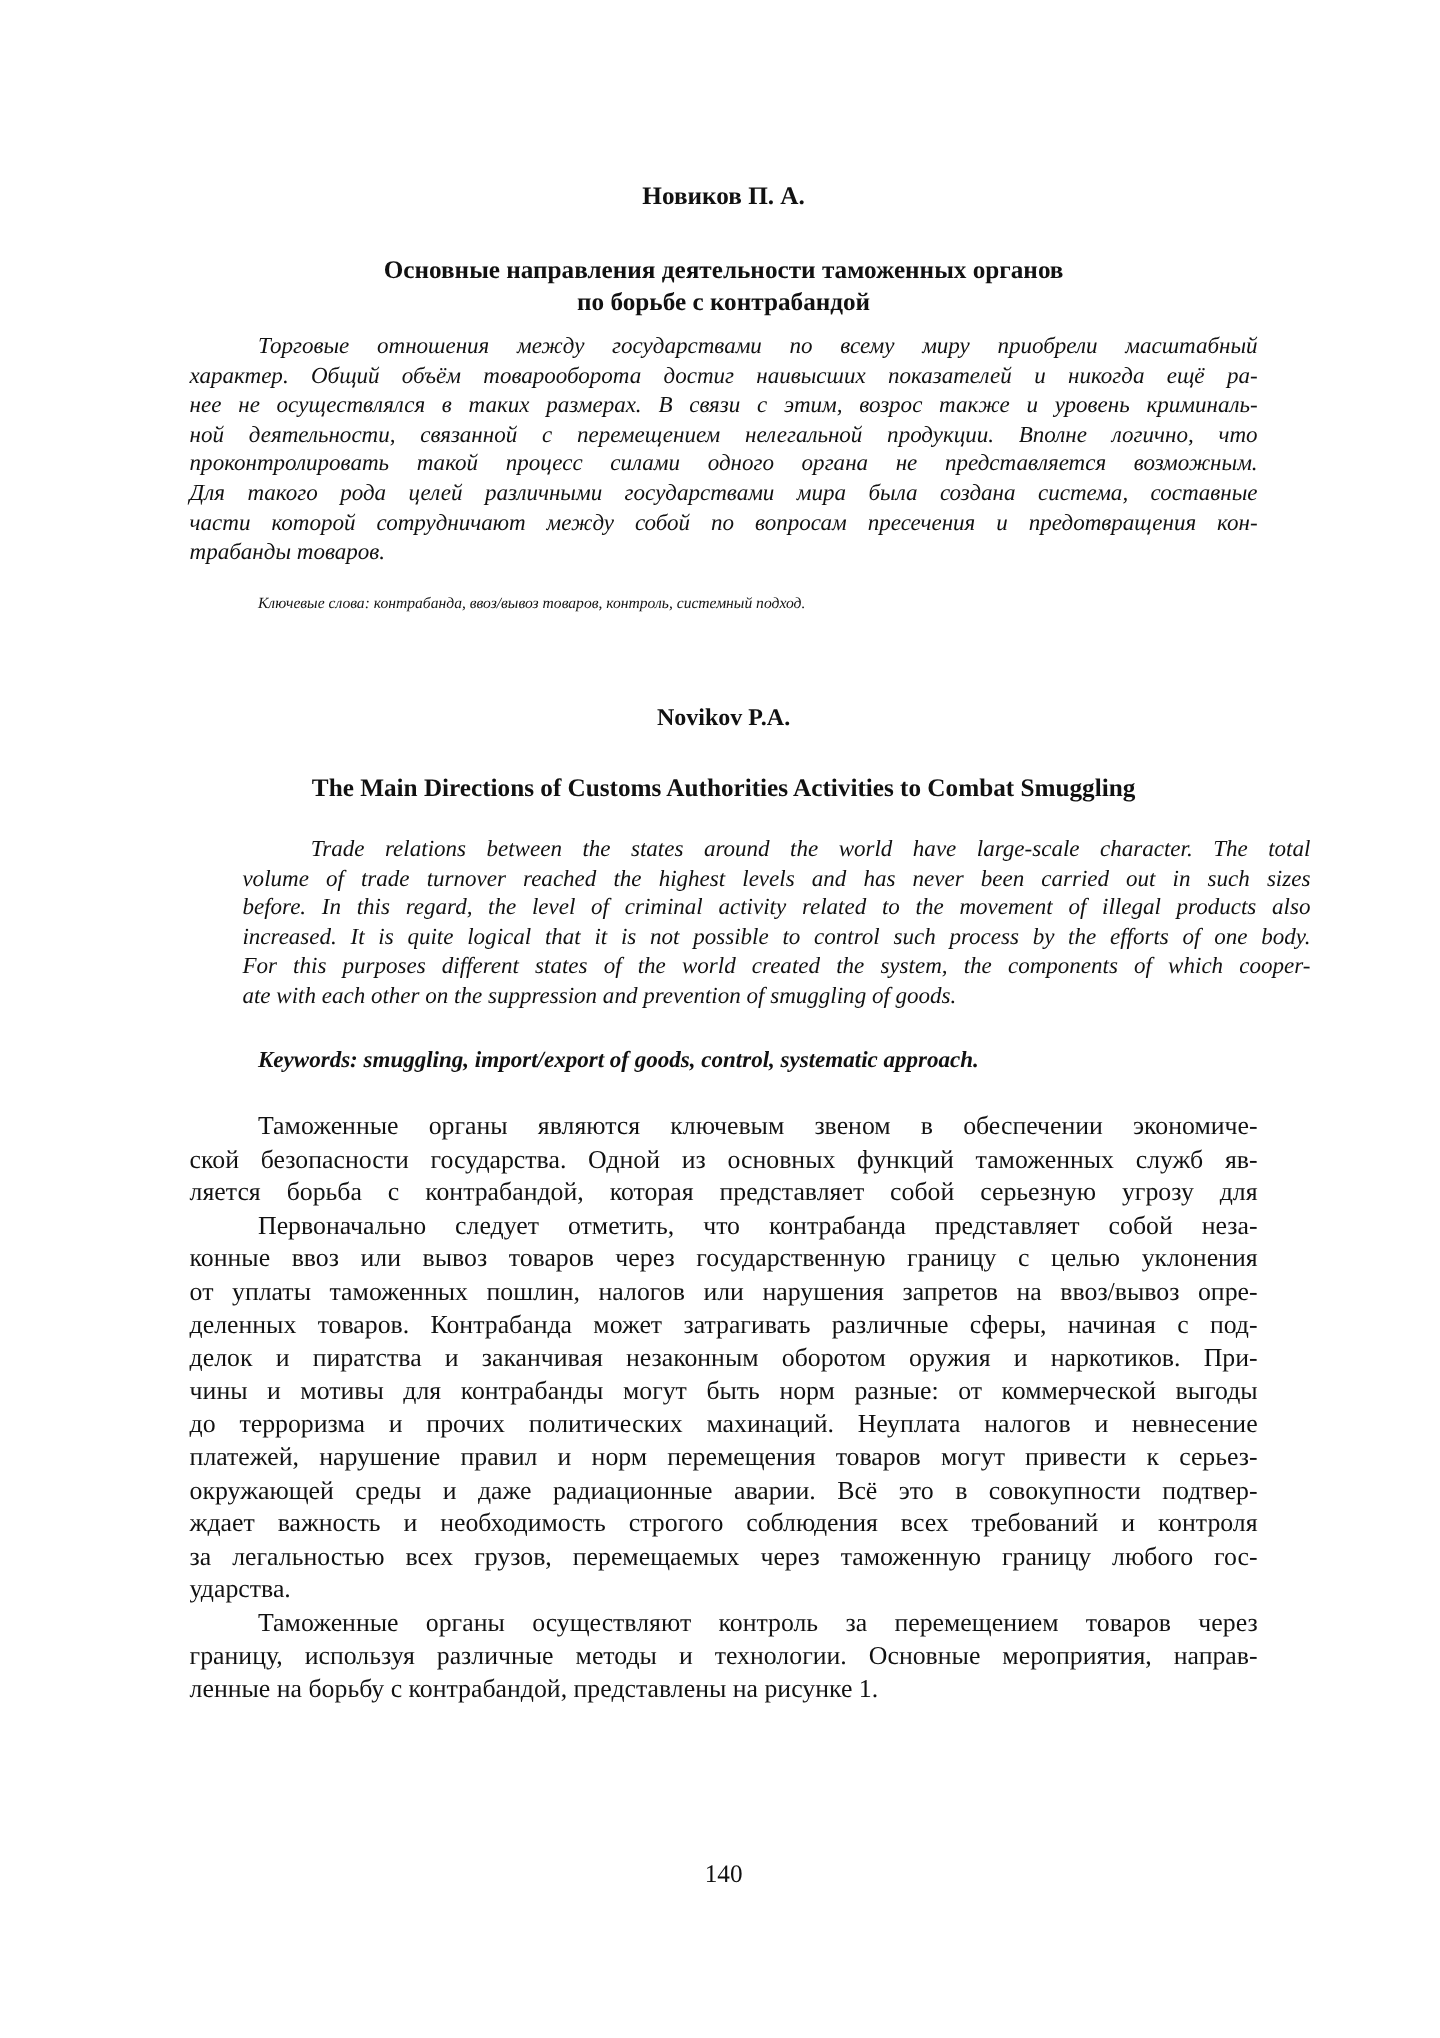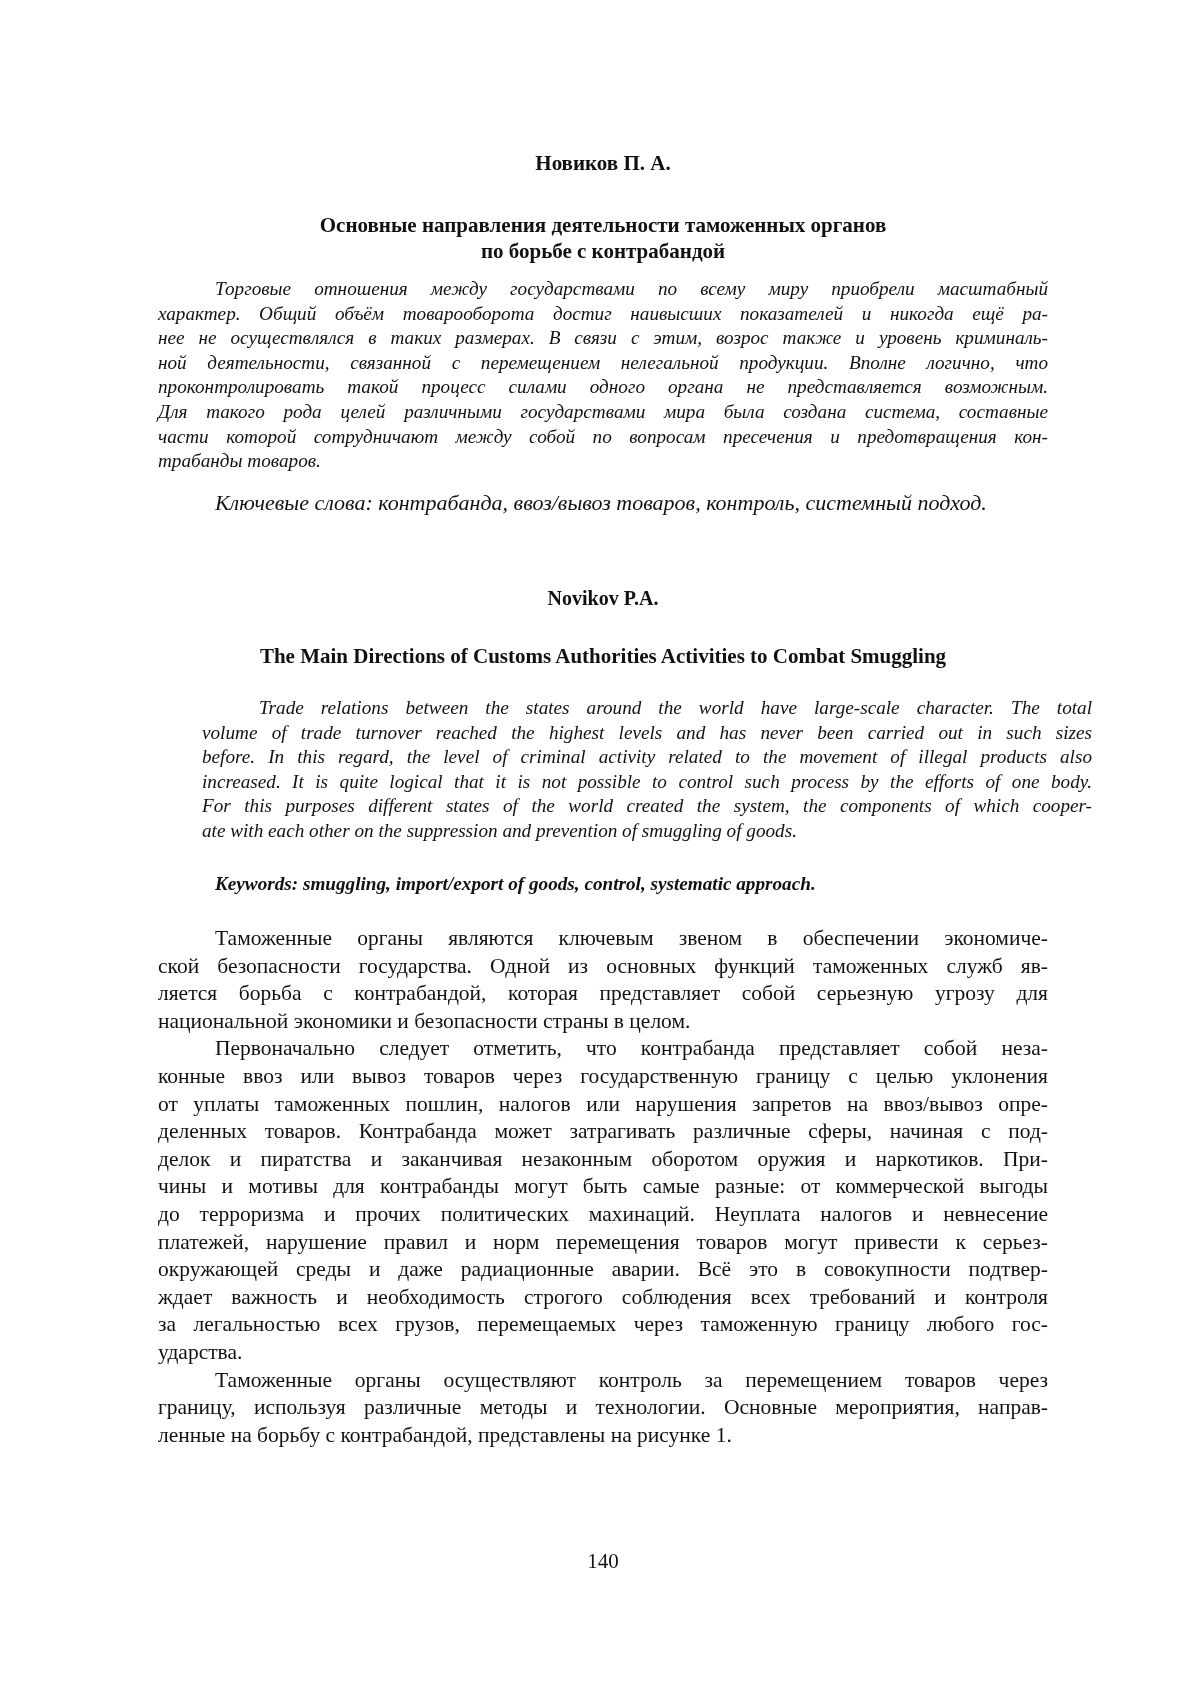--- a/index.html
+++ b/index.html
@@ -9,21 +9,21 @@
     .col { position: absolute; left: 158px; width: 890px; }
     .center { text-align: center; }
     .bold { font-weight: bold; }
     .author { top: 150px; font-size: 21px; line-height: 26px; }
     .title-ru { top: 212px; font-size: 21px; line-height: 26px; }
     .abstract { font-style: italic; font-size: 19.2px; line-height: 24.6px; }
     .abstract .ln { display: block; text-align: justify; text-align-last: justify; white-space: nowrap; }
     .abstract .ln.last { text-align-last: left; }
     .abstract .ln.indent { padding-left: 57px; }
     .abs-ru { top: 277px; }
-    .kw-ru { top: 491px; font-style: italic; font-size: 22px; line-height: 24px; padding-left: 57px; box-sizing: border-box; }
+    .kw-ru { top: 491px; font-style: italic; font-size: 13px; line-height: 24px; padding-left: 57px; box-sizing: border-box; }
     .author-en { top: 585px; font-size: 20px; line-height: 26px; }
     .title-en { top: 643px; font-size: 21px; line-height: 26px; }
     .abs-en { top: 696px; margin-left: 44px; }
     .kw-en { top: 872px; font-style: italic; font-size: 19.2px; line-height: 24px; padding-left: 57px; box-sizing: border-box; font-weight: bold; }
     .body { top: 925px; font-size: 21.5px; line-height: 27.6px; }
     .body .ln { display: block; text-align: justify; text-align-last: justify; white-space: nowrap; }
     .body .ln.last { text-align-last: left; }
     .body .ln.indent { padding-left: 57px; }
     .pagenum { top: 1548px; font-size: 21px; line-height: 26px; }
   </style>
@@ -65,28 +65,27 @@
     <span class="ln last">ate with each other on the suppression and prevention of smuggling of goods.</span>
   </div>
 
   <div class="col kw-en">Keywords: smuggling, import/export of goods, control, systematic approach.</div>
 
   <div class="col body">
 
     <span class="ln indent">Таможенные органы являются ключевым звеном в обеспечении экономиче-</span>
     <span class="ln">ской безопасности государства. Одной из основных функций таможенных служб яв-</span>
     <span class="ln">ляется борьба с контрабандой, которая представляет собой серьезную угрозу для</span>
-    <span class="ln last">национальной экономики и безопасности страны в целом.</span>
 
     <span class="ln indent">Первоначально следует отметить, что контрабанда представляет собой неза-</span>
     <span class="ln">конные ввоз или вывоз товаров через государственную границу с целью уклонения</span>
     <span class="ln">от уплаты таможенных пошлин, налогов или нарушения запретов на ввоз/вывоз опре-</span>
     <span class="ln">деленных товаров. Контрабанда может затрагивать различные сферы, начиная с под-</span>
     <span class="ln">делок и пиратства и заканчивая незаконным оборотом оружия и наркотиков. При-</span>
-    <span class="ln">чины и мотивы для контрабанды могут быть самые разные: от коммерческой выгоды</span>
+    <span class="ln">чины и мотивы для контрабанды могут быть норм разные: от коммерческой выгоды</span>
     <span class="ln">до терроризма и прочих политических махинаций. Неуплата налогов и невнесение</span>
     <span class="ln">платежей, нарушение правил и норм перемещения товаров могут привести к серьез-</span>
     <span class="ln">окружающей среды и даже радиационные аварии. Всё это в совокупности подтвер-</span>
     <span class="ln">ждает важность и необходимость строгого соблюдения всех требований и контроля</span>
     <span class="ln">за легальностью всех грузов, перемещаемых через таможенную границу любого гос-</span>
     <span class="ln last">ударства.</span>
 
     <span class="ln indent">Таможенные органы осуществляют контроль за перемещением товаров через</span>
     <span class="ln">границу, используя различные методы и технологии. Основные мероприятия, направ-</span>
     <span class="ln last">ленные на борьбу с контрабандой, представлены на рисунке 1.</span>

